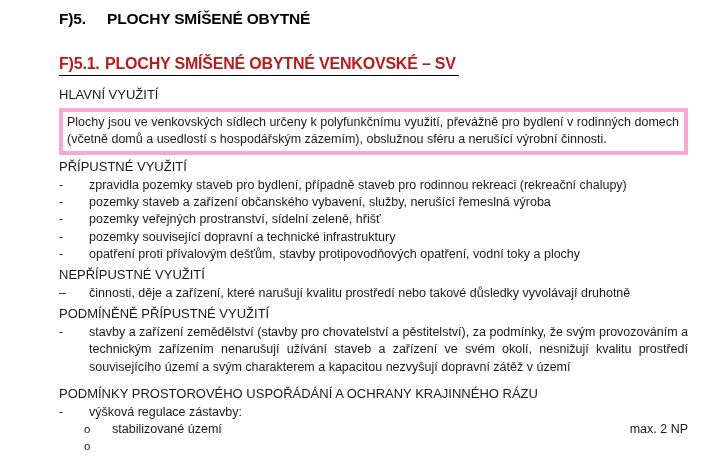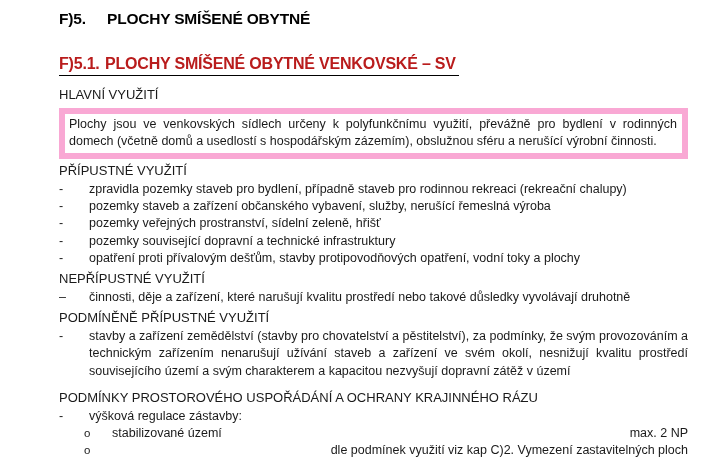--- a/index.html
+++ b/index.html
@@ -36,21 +36,21 @@
     font-size: 13px; line-height: 15px;
     margin-top: 11px;
     color: #1a1a1a;
   }
   .subhead.tight { margin-top: 4px; margin-bottom: 3px; }
   .subhead.mid   { margin-top: 4px; margin-bottom: 3px; }
   .subhead.roomy { margin-top: 10px; margin-bottom: 3px; }
 
   .box {
     margin-top: 6px;
-    border: 6px solid #f9a8d4;
+    border: 4px solid #f9a8d4;
     padding: 2px 5px 3px 4px;
     font-size: 12.5px; line-height: 17px;
     text-align: justify;
   }
 
   .bullet {
     display: flex;
     font-size: 12.5px; line-height: 17.2px;
   }
   .bullet .m { flex: 0 0 30px; }
@@ -129,16 +129,15 @@
     <span class="t">výšková regulace zástavby:</span>
   </div>
 
   <div class="subrow">
     <span class="m">o</span>
     <span class="label">stabilizované území</span>
     <span class="value">max. 2 NP</span>
   </div>
   <div class="subrow">
     <span class="m">o</span>
-    <span class="value">dle podmínek využití viz kap C)2. Vymezení zastavitelných ploch</span>
   </div>
 
 </div>
 
 </body></html>

